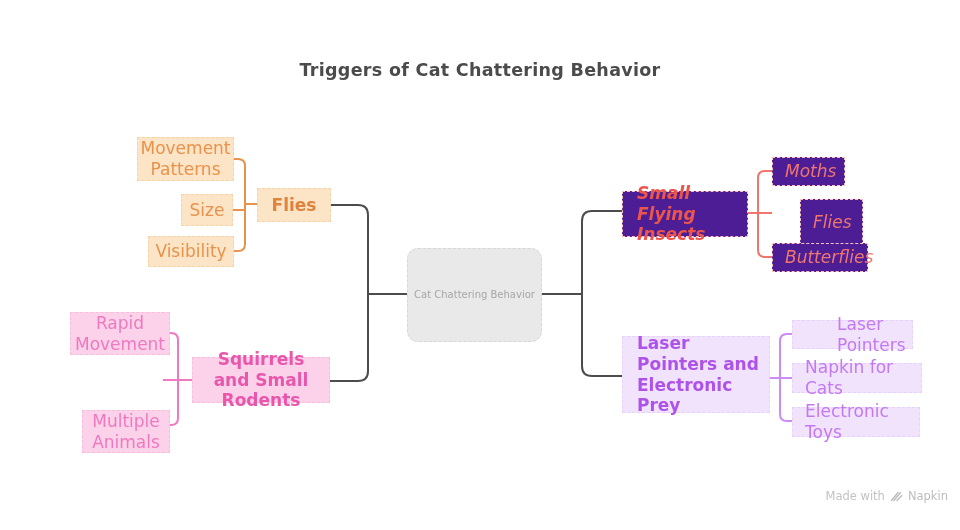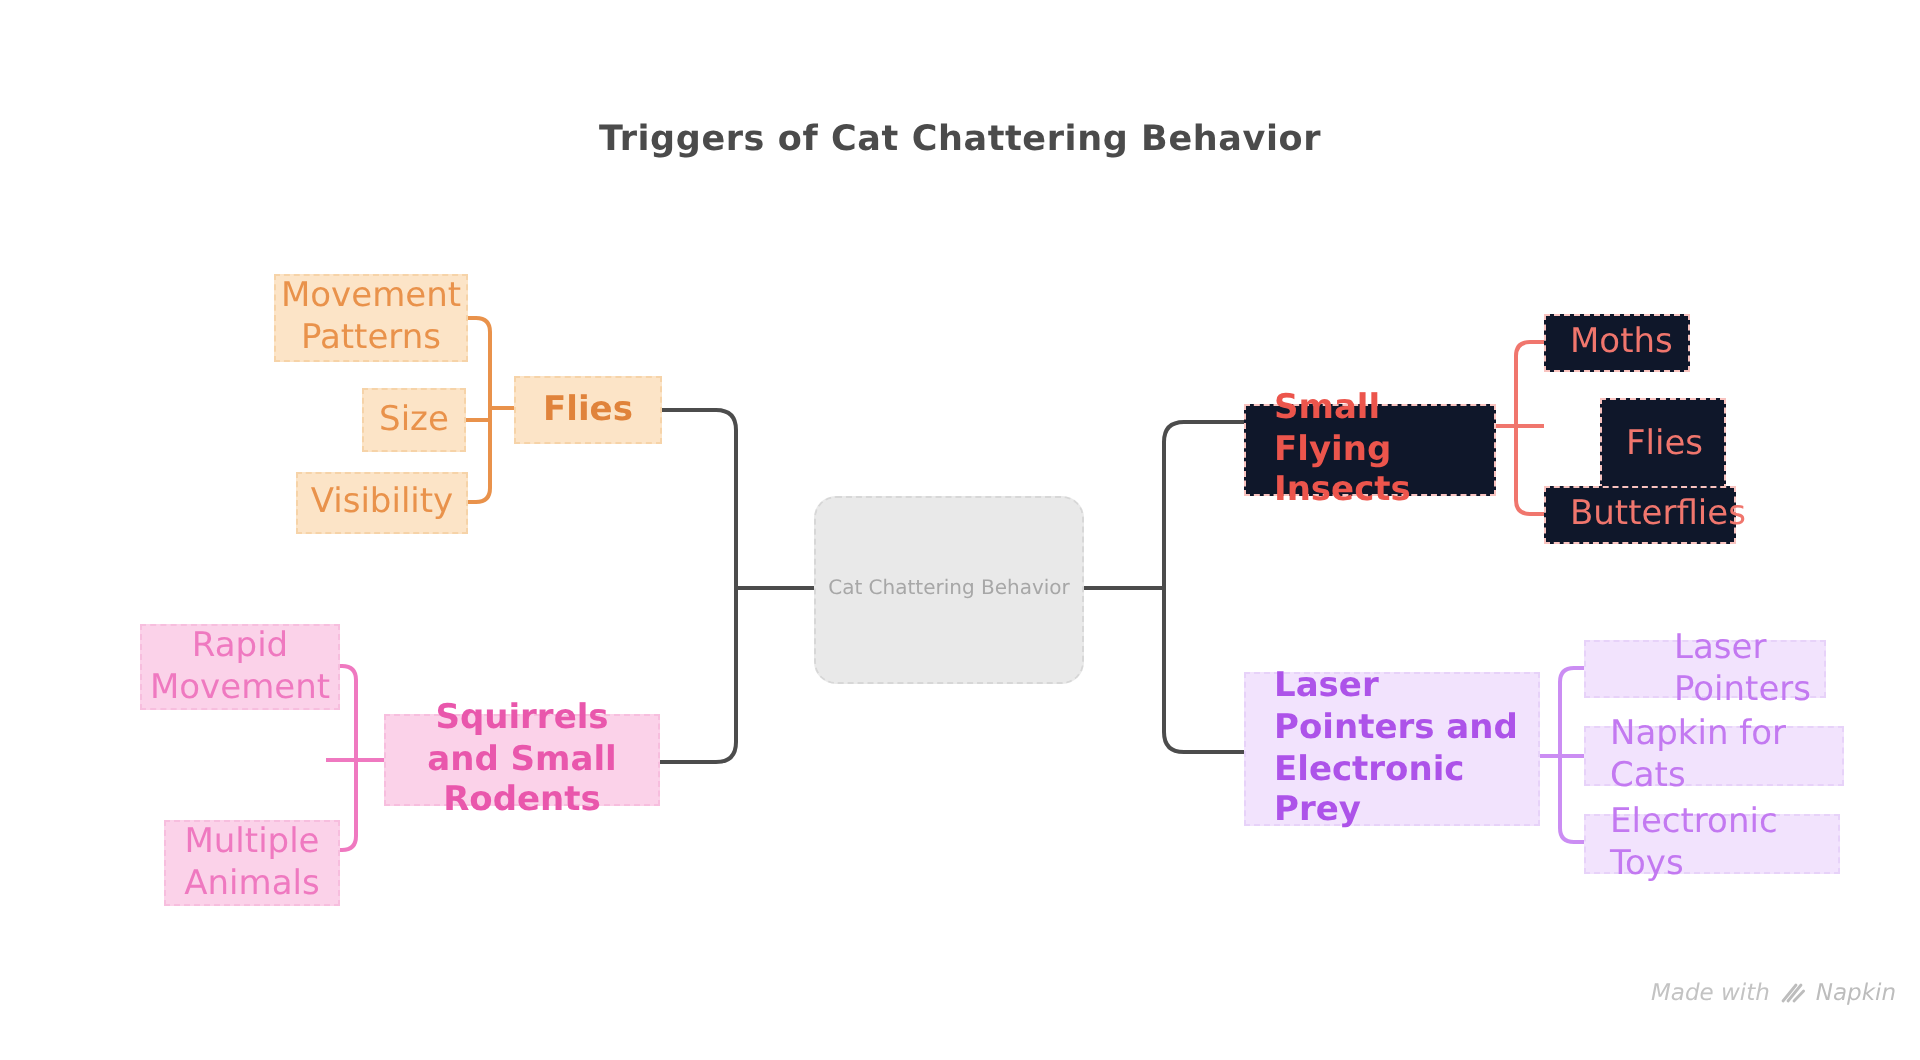--- a/index.html
+++ b/index.html
@@ -19,49 +19,49 @@
     box-sizing:border-box;padding:3px 6px;
   }
   .node.parent{font-weight:bold;}
   .node.leftalign{justify-content:flex-start;text-align:left;padding-left:14px;padding-right:8px;}
   .subleft{padding-left:12px;justify-content:flex-start;text-align:left;}
   
   .orange{background:#fce4c7;color:#e9924b;border:1px dashed #f6d3a8;}
   .orange.parent{color:#e0833b;}
   .pink{background:#fbd2e9;color:#ef79c0;border:1px dashed #f7bede;}
   .pink.parent{color:#e957ac;}
-  .red{background:#0f172a;color:#f0766d;border:1px dashed #f8c3bf;}
+  .red{background:#4c1d95;color:#f0766d;border:1px dashed #f8c3bf;font-style:italic;}
   .red.parent{color:#ec554c;}
   .purple{background:#f2e3fd;color:#c379f1;border:1px dashed #e7d2f9;}
   .purple.parent{color:#ad53e9;}
   .central{
     background:#e9e9e9;color:#a7a7a7;border:1px dashed #d7d7d7;
     font-weight:normal;font-size:10px;line-height:1.4;border-radius:11px;
   }
   
   .n-central{left:407px;top:248px;width:135px;height:94px;}
   .n-mp{left:137px;top:137px;width:97px;height:44px;}
   .n-size{left:181px;top:194px;width:52px;height:32px;}
   .n-vis{left:148px;top:236px;width:86px;height:31px;}
   .n-birds{left:257px;top:188px;width:74px;height:34px;}
   .n-rapid{left:70px;top:312px;width:100px;height:43px;}
   .n-prox{left:83px;top:365px;width:80px;height:30px;}
   .n-mult{left:82px;top:410px;width:88px;height:43px;}
   .n-squirrels{left:192px;top:357px;width:138px;height:46px;}
-  .n-insects{left:622px;top:202px;width:126px;height:46px;}
+  .n-insects{left:622px;top:191px;width:126px;height:46px;}
   .n-moths{left:772px;top:157px;width:73px;height:29px;}
   .n-flies{left:800px;top:199px;width:63px;height:46px;}
   .n-butterflies{left:772px;top:243px;width:96px;height:29px;}
   .n-laser{left:622px;top:336px;width:148px;height:77px;}
   .n-lp{left:792px;top:320px;width:121px;height:29px;padding-left:44px;}
   .n-vfc{left:792px;top:363px;width:130px;height:30px;}
   .n-et{left:792px;top:407px;width:128px;height:30px;}
   .watermark{
     position:absolute;right:12px;top:489px;display:flex;align-items:center;gap:5px;
-    color:#c3c3c3;font-size:11.5px;font-style:italic;
+    color:#c3c3c3;font-size:11.5px;
   }
   .watermark .brand{color:#bdbdbd;}
 </style>
 </head>
 <body>
 
 <div class="canvas">
 
   <h1 class="title">Triggers of Cat Chattering Behavior</h1>
 

